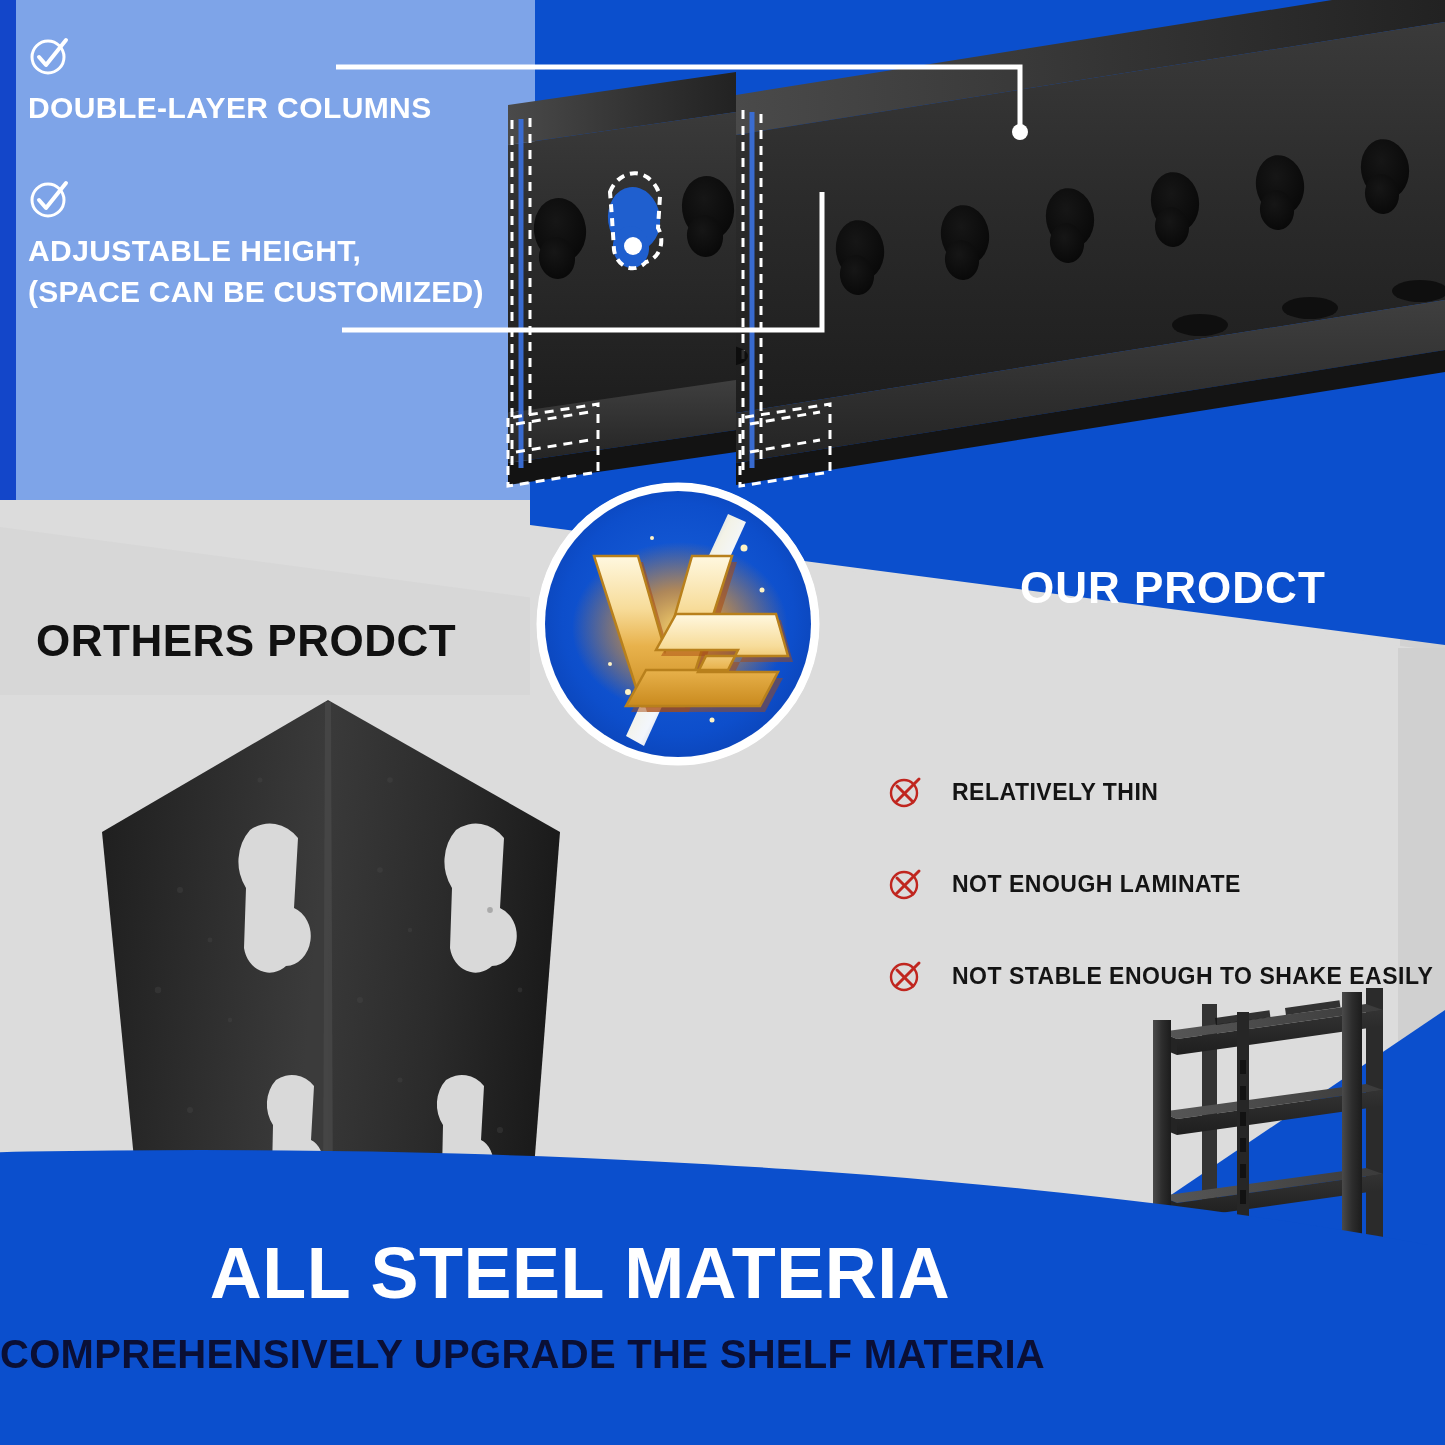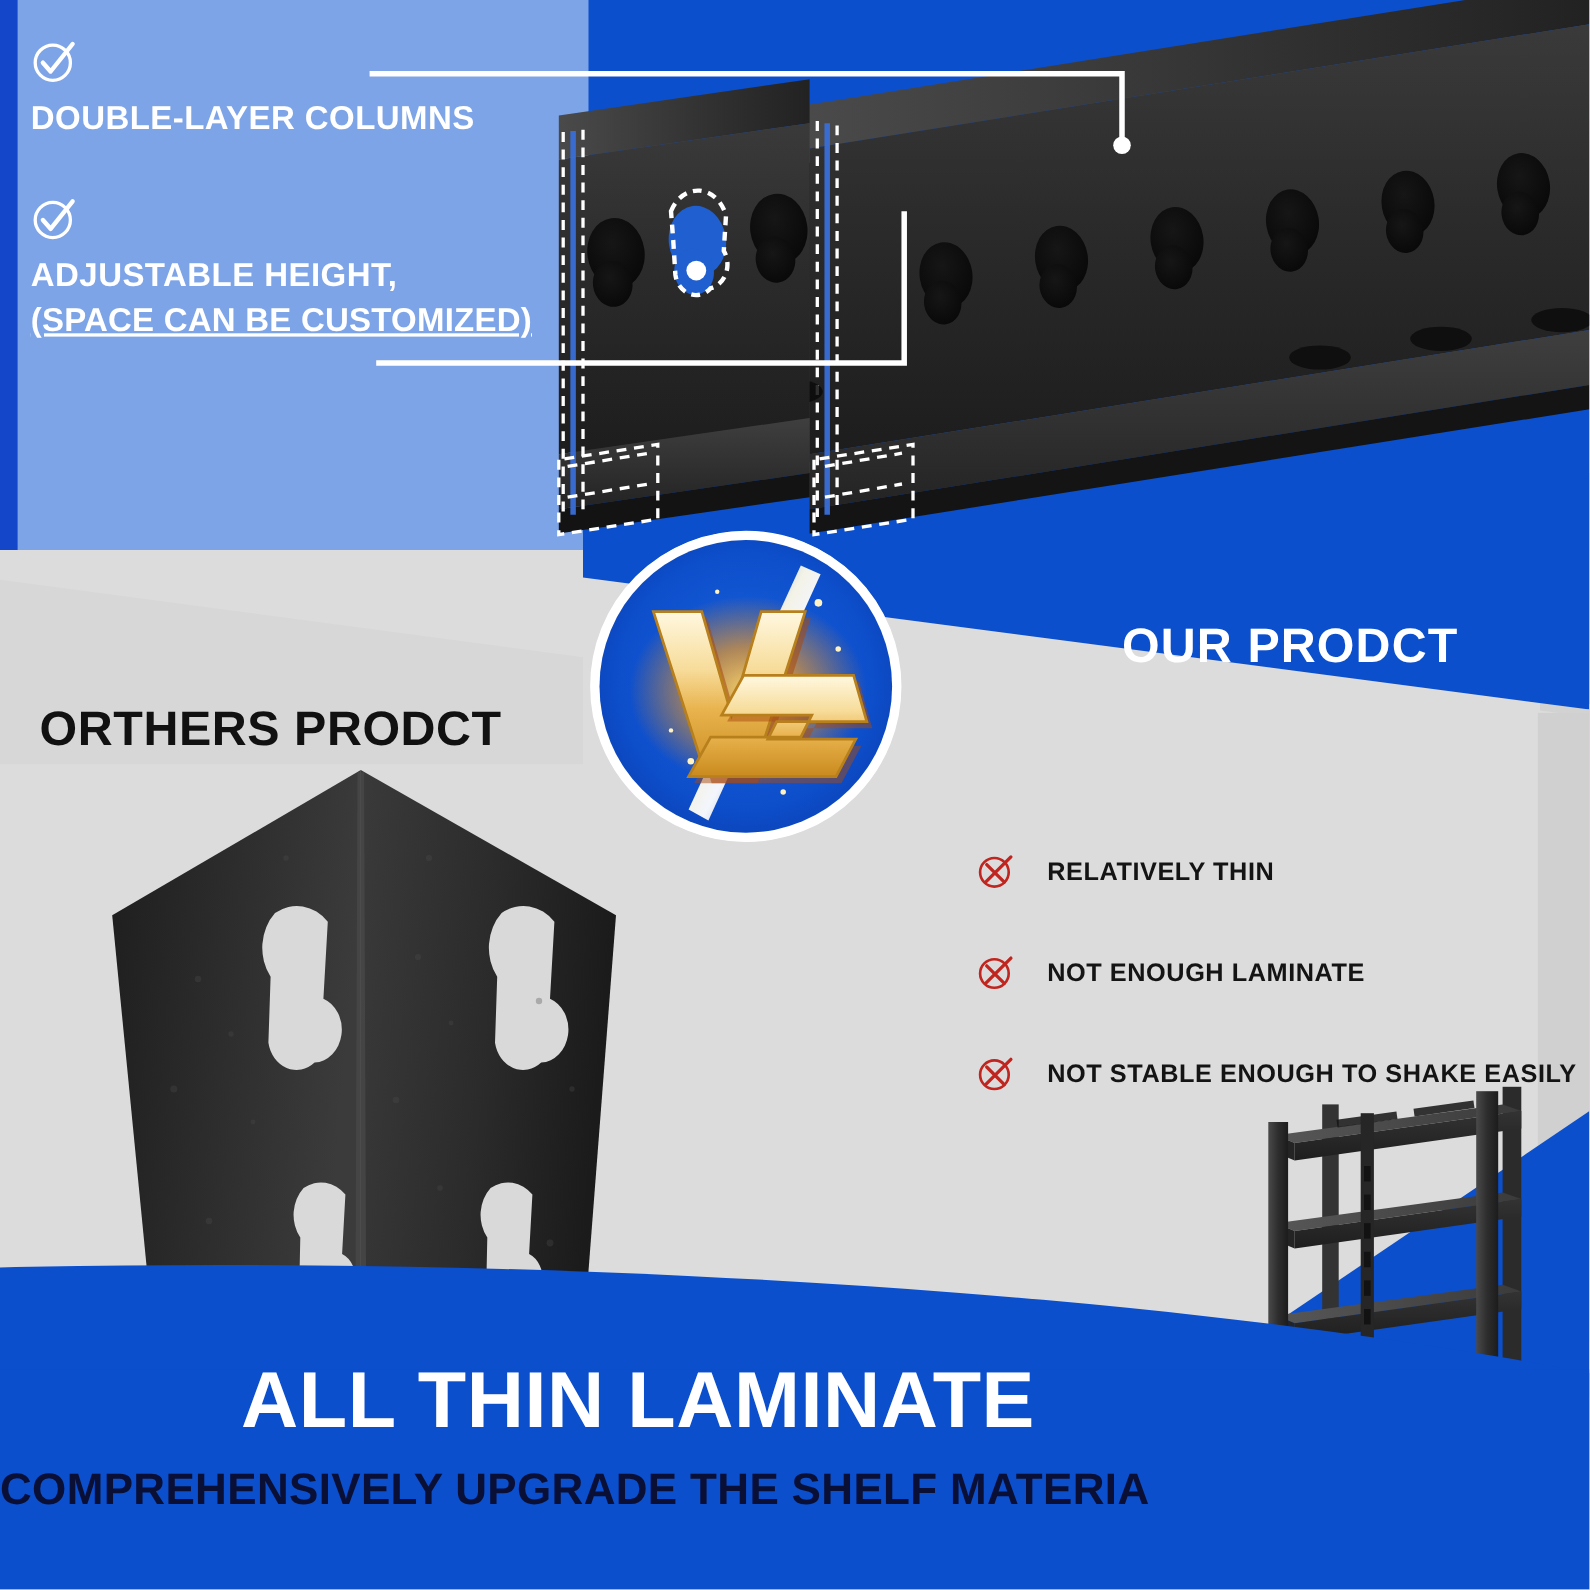--- a/index.html
+++ b/index.html
@@ -110,21 +110,20 @@
     white-space: nowrap;
   }
   #feature-0-icon-wrap { margin-top: 0px; }
   #feature-1-icon-wrap { margin-top: 54px; }
   #feature-note {
     color: #ffffff;
     font-size: 30px;
     font-weight: bold;
     letter-spacing: 0.2px;
     white-space: nowrap;
-    text-decoration: underline;
   }
 
   
   #columns-photo {
     position: absolute;
     left: 500px; top: 0px;
     width: 945px; height: 500px;
   }
 
   
@@ -147,21 +146,21 @@
     left: 1020px; top: 542px;
     color: #ffffff;
     font-size: 44px;
     font-weight: bold;
     letter-spacing: 1px;
     white-space: nowrap;
     margin-top: 21px;
   }
   #heading-others {
     position: absolute;
-    left: 36px; top: 638px;
+    left: 36px; top: 616px;
     color: #111111;
     font-size: 44px;
     font-weight: bold;
     letter-spacing: 0.5px;
     white-space: nowrap;
   }
 
   
   #bracket-photo {
     position: absolute;
@@ -578,16 +577,16 @@
       <rect x="120" y="334" width="6" height="14"></rect>
     </g>
 
     <rect x="33" y="428" width="20" height="8" fill="#1a1a1a"></rect>
     <rect x="222" y="426" width="22" height="9" fill="#1a1a1a"></rect>
   </svg>
 
   <div class="bg-layer" id="bg-bottom-banner"></div>
   <div class="bg-layer" id="bg-bottom-banner-fill"></div>
 
-  <div id="banner-title">ALL THIN LAMINATE</div>
+  <div id="banner-title">ALL STEEL MATERIA</div>
   <div id="banner-subtitle">COMPREHENSIVELY UPGRADE THE SHELF MATERIA</div>
 
 </div>
 
 </body></html>

